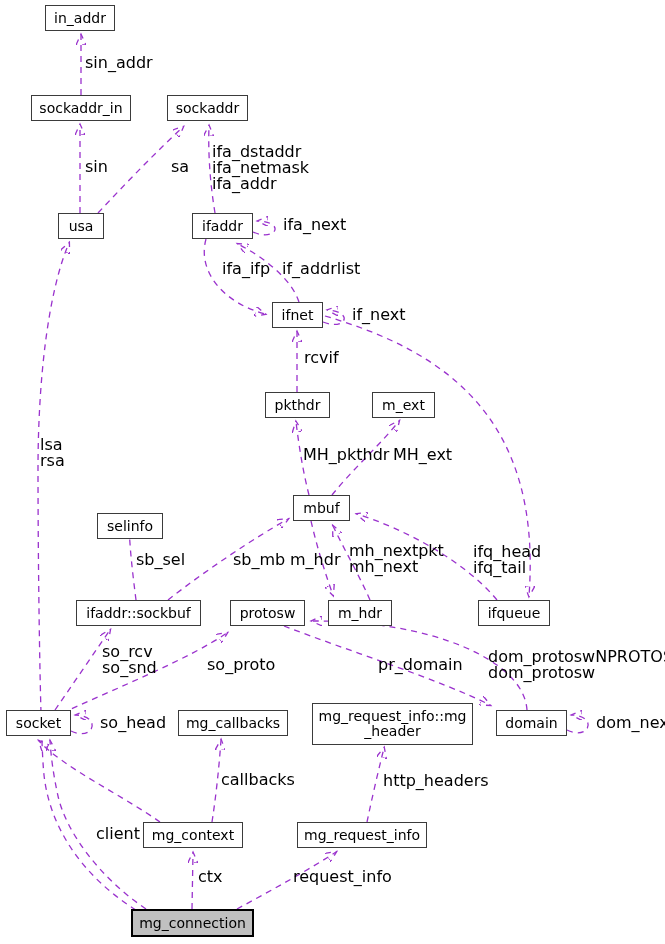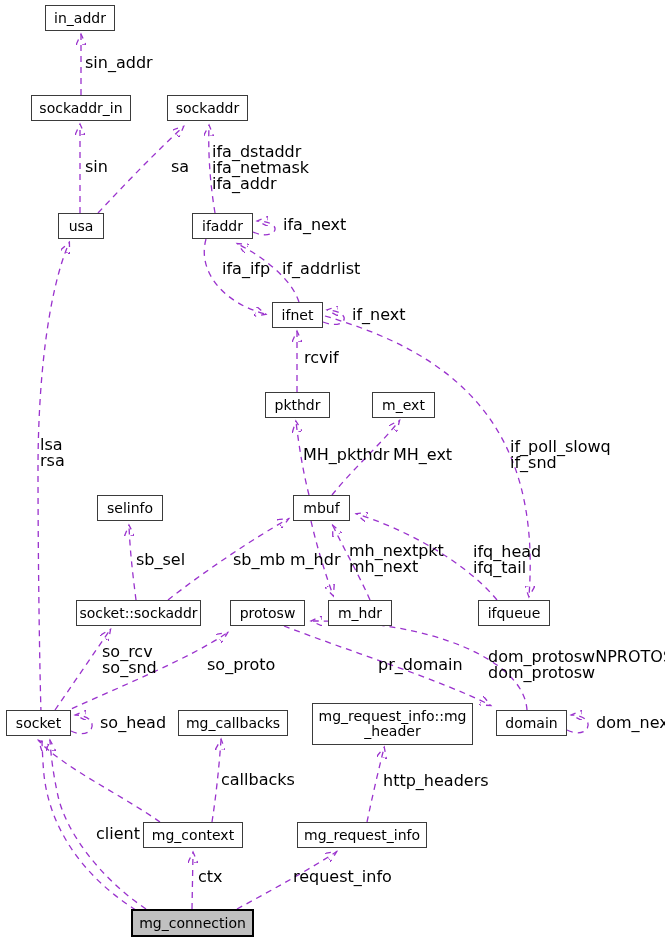--- a/index.html
+++ b/index.html
@@ -59,22 +59,22 @@
 
   <div class="node" style="left:45px;top:5px;width:70px;height:26px">in_addr</div>
   <div class="node" style="left:31px;top:95px;width:100px;height:26px">sockaddr_in</div>
   <div class="node" style="left:167px;top:95px;width:81px;height:26px">sockaddr</div>
   <div class="node" style="left:58px;top:213px;width:46px;height:26px">usa</div>
   <div class="node" style="left:192px;top:213px;width:61px;height:26px">ifaddr</div>
   <div class="node" style="left:272px;top:302px;width:51px;height:26px">ifnet</div>
   <div class="node" style="left:265px;top:392px;width:65px;height:26px">pkthdr</div>
   <div class="node" style="left:372px;top:392px;width:63px;height:26px">m_ext</div>
   <div class="node" style="left:293px;top:495px;width:57px;height:26px">mbuf</div>
-  <div class="node" style="left:97px;top:495px;width:66px;height:26px">selinfo</div>
-  <div class="node" style="left:76px;top:600px;width:125px;height:26px">socket::sockaddr</div>
+  <div class="node" style="left:97px;top:513px;width:66px;height:26px">selinfo</div>
+  <div class="node" style="left:76px;top:600px;width:125px;height:26px">ifaddr::sockbuf</div>
   <div class="node" style="left:230px;top:600px;width:75px;height:26px">protosw</div>
   <div class="node" style="left:328px;top:600px;width:64px;height:26px">m_hdr</div>
   <div class="node" style="left:478px;top:600px;width:72px;height:26px">ifqueue</div>
   <div class="node" style="left:6px;top:710px;width:65px;height:26px">socket</div>
   <div class="node" style="left:312px;top:703px;width:161px;height:42px">mg_request_info::mg
 _header</div>
   <div class="node" style="left:178px;top:710px;width:110px;height:26px">mg_callbacks</div>
   <div class="node" style="left:496px;top:710px;width:71px;height:26px">domain</div>
   <div class="node" style="left:143px;top:822px;width:100px;height:26px">mg_context</div>
   <div class="node hl" style="left:131px;top:909px;width:123px;height:28px">mg_connection</div>
@@ -86,22 +86,20 @@
   <div class="lbl c" style="left:212px;top:144px;width:92px">ifa_dstaddr
 ifa_netmask
 ifa_addr</div>
   <div class="lbl" style="left:283px;top:217px">ifa_next</div>
   <div class="lbl" style="left:222px;top:261px">ifa_ifp</div>
   <div class="lbl" style="left:282px;top:261px">if_addrlist</div>
   <div class="lbl" style="left:352px;top:307px">if_next</div>
   <div class="lbl" style="left:304px;top:350px">rcvif</div>
   <div class="lbl" style="left:303px;top:447px">MH_pkthdr</div>
   <div class="lbl" style="left:393px;top:447px">MH_ext</div>
-  <div class="lbl c" style="left:510px;top:439px;width:96px">if_poll_slowq
-if_snd</div>
   <div class="lbl c" style="left:473px;top:544px;width:64px">ifq_head
 ifq_tail</div>
   <div class="lbl" style="left:40px;top:437px">lsa
 rsa</div>
   <div class="lbl" style="left:136px;top:552px">sb_sel</div>
   <div class="lbl" style="left:233px;top:552px">sb_mb</div>
   <div class="lbl" style="left:290px;top:552px">m_hdr</div>
   <div class="lbl c" style="left:349px;top:543px;width:84px">mh_nextpkt
 mh_next</div>
   <div class="lbl c" style="left:102px;top:644px;width:50px">so_rcv

